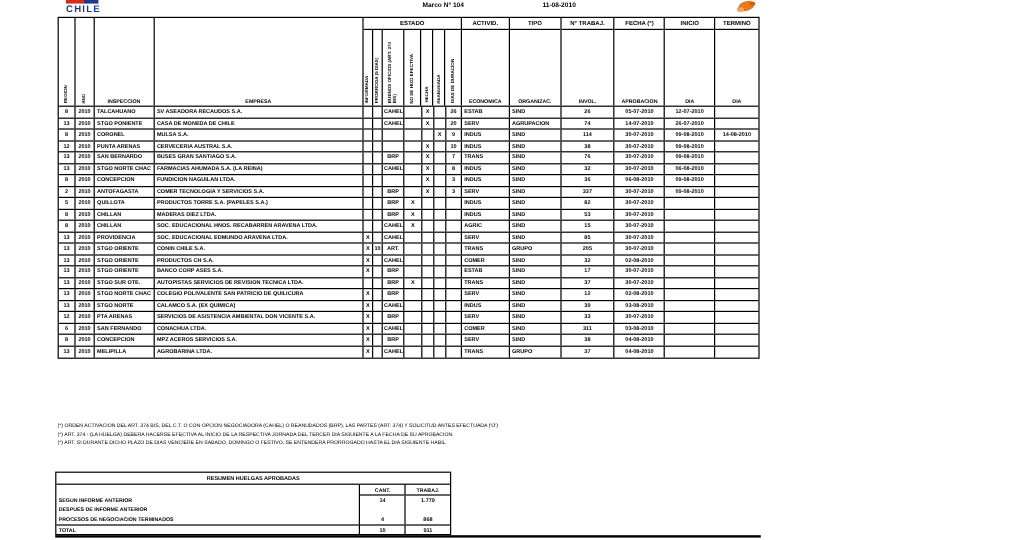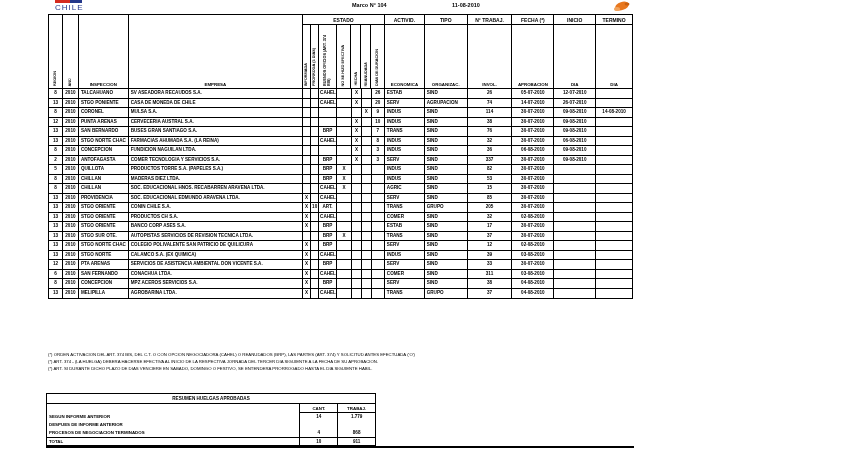--- a/index.html
+++ b/index.html
@@ -3,21 +3,21 @@
 <meta charset="utf-8">
 <style>
   html,body{margin:0;padding:0;}
   body{width:860px;height:450px;background:#fff;position:relative;overflow:hidden;
        font-family:"Liberation Sans",sans-serif;color:#000;}
   *{box-sizing:border-box;}
 
   
   .logo{position:absolute;left:55px;top:0;}
   .logo-flag{width:27px;height:3px;background:linear-gradient(to right,#d52b1e 55%,#24388a 55%);}
-  .logo-text{font-size:8px;font-weight:normal;color:#24388a;letter-spacing:1px;line-height:9px;text-align:center;}
+  .logo-text{font-size:8px;font-weight:bold;color:#24388a;letter-spacing:1px;line-height:9px;text-align:center;}
   .doc-number{position:absolute;left:352px;top:2px;font-size:5.5px;font-weight:bold;}
   .doc-date{position:absolute;left:452px;top:2px;font-size:5.5px;font-weight:bold;}
   .stamp{position:absolute;left:611px;top:0;width:22px;height:13px;}
 
   
   .htable{position:absolute;left:48px;top:14px;width:585px;border:1.2px solid #000;background:#fff;}
   .thead{display:flex;height:74px;border-bottom:1.2px solid #000;}
   .thead>.col{border-right:1px solid #000;display:flex;}
   .thead>.col:last-child{border-right:none;}
   .w-region{width:14px;}.w-ano{width:16px;}.w-insp{width:50px;}.w-emp{width:175px;}

